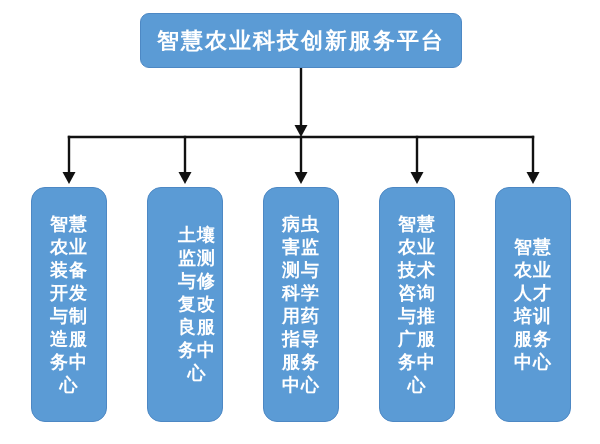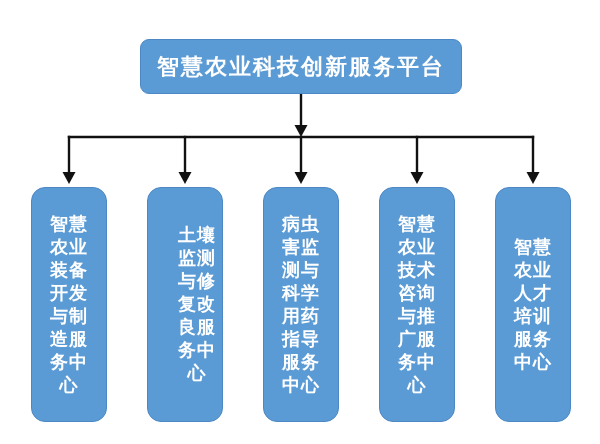--- a/index.html
+++ b/index.html
@@ -40,21 +40,20 @@
     justify-content: center;
     text-align: center;
     font-weight: 700;
   }
   .root-box {
     left: 140px; top: 13px;
     width: 322px; height: 55px;
     border-radius: 9px;
     font-size: 22px;
     letter-spacing: 2px;
-    margin-top: 26px;
   }
   .child-box {
     top: 187px;
     width: 76px; height: 235px;
     border-radius: 14px;
     font-size: 18px;
     line-height: 23px;
     letter-spacing: 1px;
   }
   .child-box .lines {

